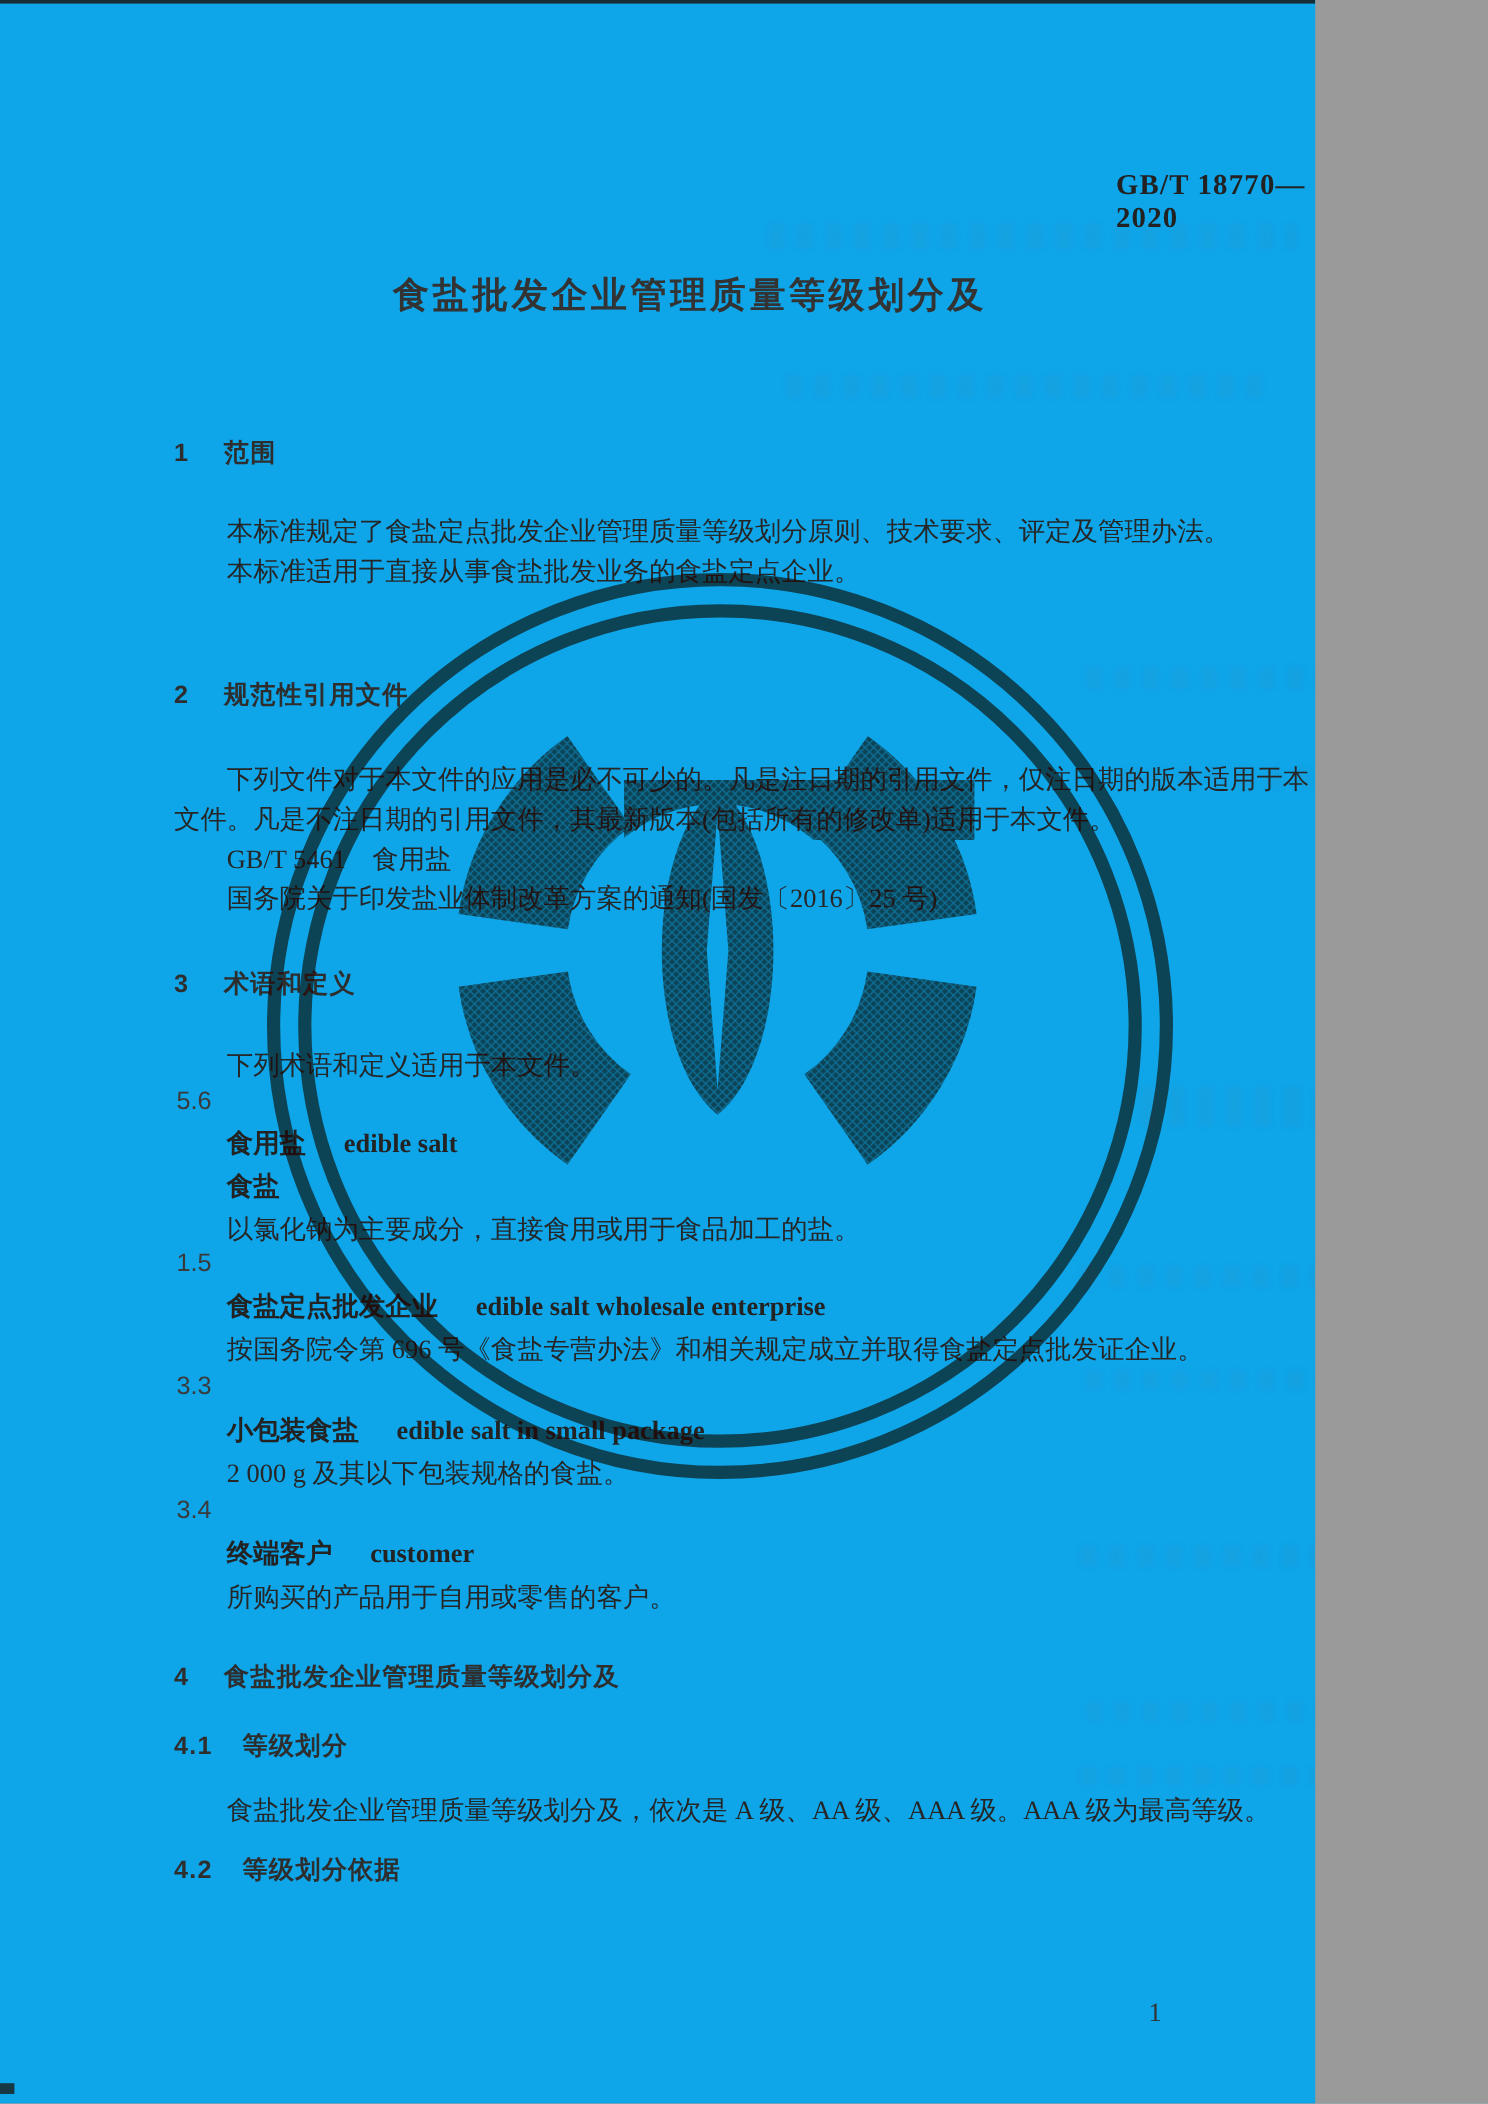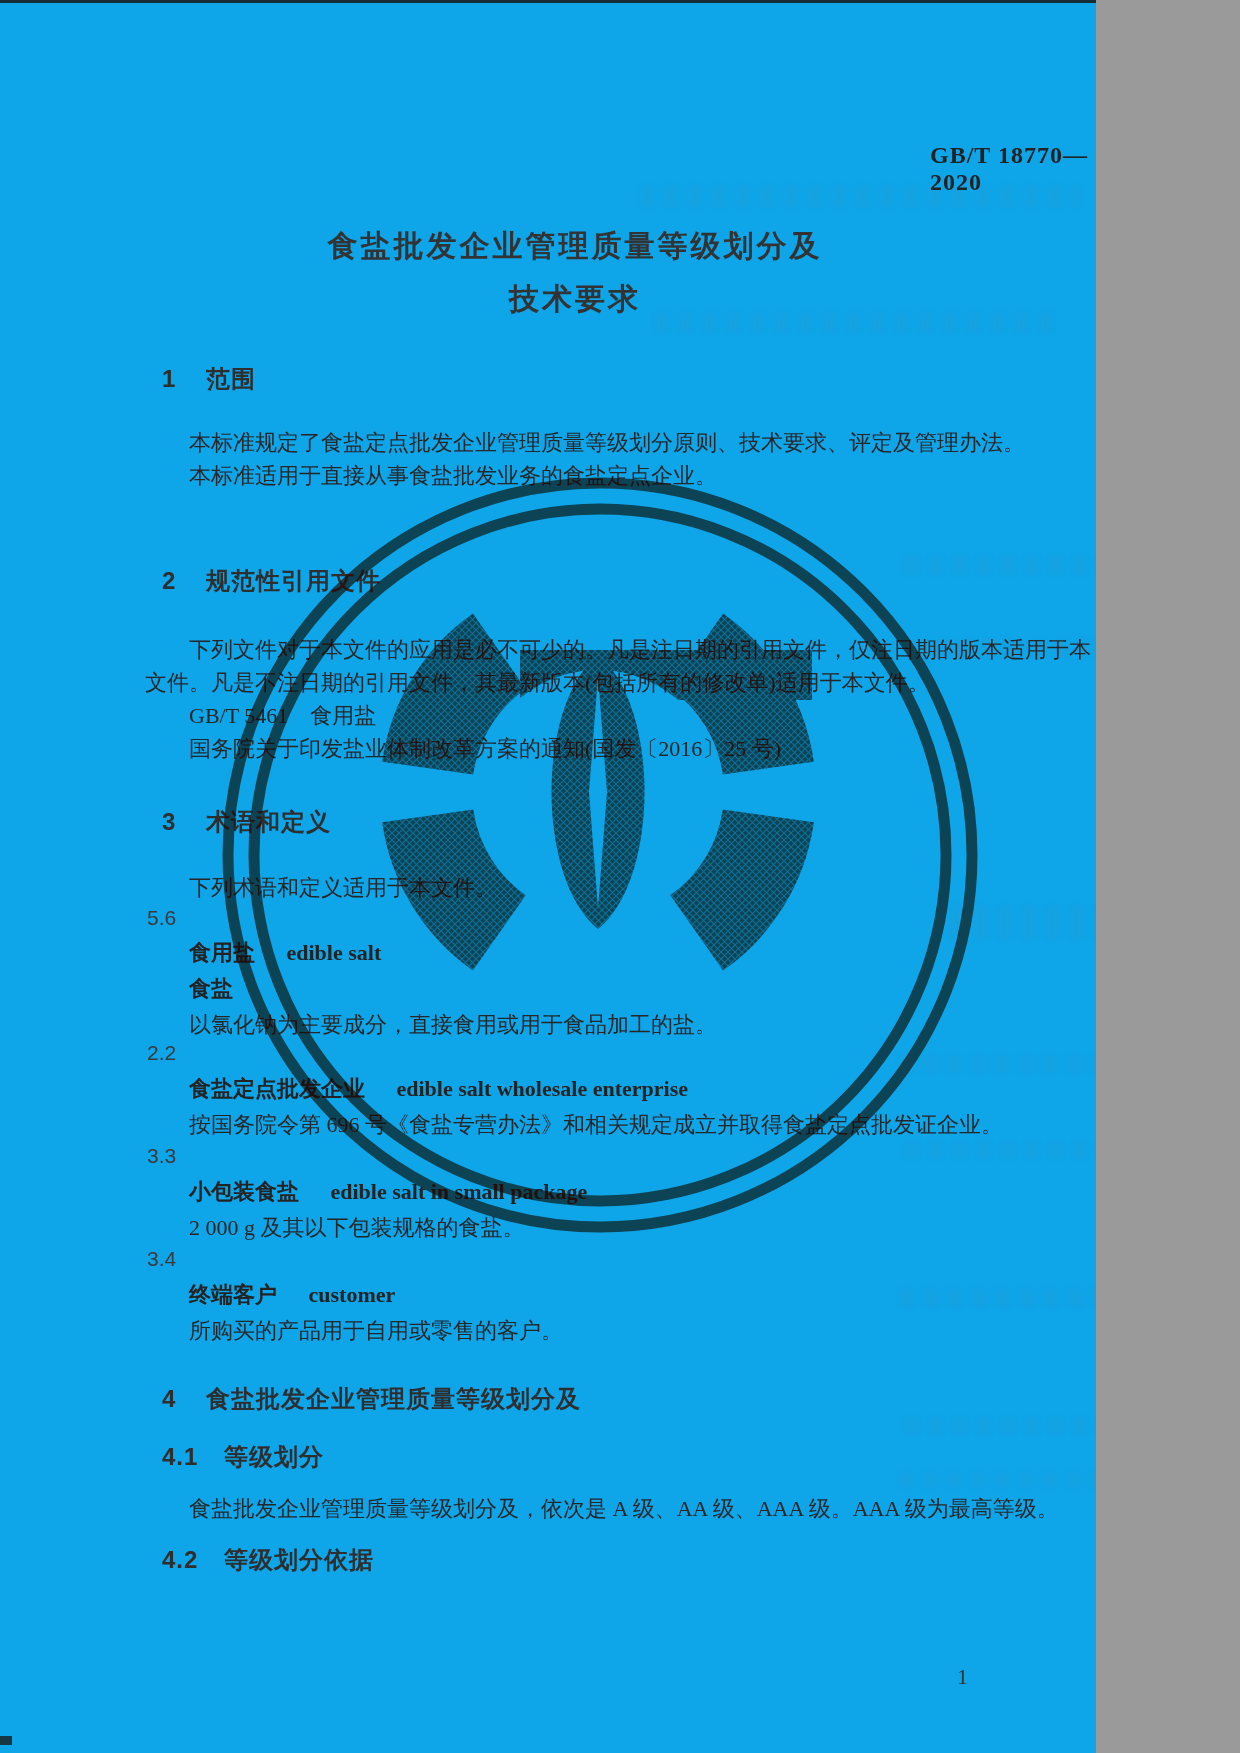--- a/index.html
+++ b/index.html
@@ -8,22 +8,22 @@
   .edge-top{position:absolute;left:0;top:0;width:100%;height:3px;background:#181818;opacity:.85;}
   .edge-dot{position:absolute;left:0;top:1736px;width:12px;height:9px;background:#1c1c1c;opacity:.8;}
 
   .doc-number{position:absolute;left:930px;top:142px;font-weight:bold;font-size:24px;
               letter-spacing:1px;color:#222;}
   .doc-title{position:absolute;left:145px;top:226px;width:860px;margin:0;text-align:center;
              font-family:"Liberation Sans",sans-serif;font-weight:700;color:#333;
              font-size:30px;letter-spacing:3px;}
   .doc-title .t2{display:block;margin-top:12px;}
 
-  .sec-h{position:absolute;left:162px;font-family:"Liberation Sans",sans-serif;font-weight:700;
-         font-size:24px;color:#2e2e2e;letter-spacing:1px;white-space:nowrap;}
+  .sec-h{position:absolute;left:145px;font-family:"Liberation Sans",sans-serif;font-weight:700;
+         font-size:21px;color:#2e2e2e;letter-spacing:1px;white-space:nowrap;}
   .sec-h .sec-num{margin-right:22px;}
 
   .body-line{position:absolute;left:145px;width:965px;font-size:22px;line-height:33px;color:#262626;}
   .indent{text-indent:44px;}
   .nowrap{white-space:nowrap;}
 
   .term-num{position:absolute;left:147px;font-family:"Liberation Sans",sans-serif;
             font-size:21px;color:#3a3a3a;}
   .term-name{position:absolute;left:189px;font-size:22px;font-weight:700;white-space:nowrap;color:#232323;}
   .term-name .term-zh{font-family:"Liberation Sans",sans-serif;margin-right:26px;}
@@ -58,21 +58,20 @@
   <div class="smudge" style="left:950px;top:905px;width:180px;height:34px;"></div>
   <div class="smudge" style="left:900px;top:1055px;width:240px;height:18px;"></div>
   <div class="smudge" style="left:905px;top:1142px;width:220px;height:16px;"></div>
   <div class="smudge" style="left:900px;top:1288px;width:250px;height:18px;"></div>
   <div class="smudge" style="left:905px;top:1418px;width:235px;height:16px;"></div>
   <div class="smudge" style="left:900px;top:1472px;width:230px;height:16px;"></div>
 
   <div class="doc-number">GB/T 18770—2020</div>
   <h1 class="doc-title">
     <span class="t1">食盐批发企业管理质量等级划分及</span>
-    <span class="t2">技术要求</span>
   </h1>
 
   <div class="sec-h" style="top:363px;">
     <span class="sec-num">1</span>
     <span class="sec-title">范围</span>
   </div>
   <div class="body-line indent nowrap" style="top:459px;">本标准适用于直接从事食盐批发业务的食盐定点企业。</div>
   <div class="body-line indent nowrap" style="top:426px;">本标准规定了食盐定点批发企业管理质量等级划分原则、技术要求、评定及管理办法。</div>
 
   <div class="sec-h" style="top:565px;">
@@ -90,21 +89,21 @@
   <div class="body-line indent nowrap" style="top:871px;">下列术语和定义适用于本文件。</div>
 
   <div class="term-num" style="top:906px;">5.6</div>
   <div class="term-name" style="top:938px;">
     <span class="term-zh">食用盐</span>
     <span class="term-en">edible salt</span>
   </div>
   <div class="term-alias" style="top:974px;">食盐</div>
   <div class="body-line indent nowrap" style="top:1008px;">以氯化钠为主要成分，直接食用或用于食品加工的盐。</div>
 
-  <div class="term-num" style="top:1041px;">2.2</div>
+  <div class="term-num" style="top:1041px;">1.5</div>
   <div class="term-name" style="top:1074px;">
     <span class="term-zh">食盐定点批发企业</span>
     <span class="term-en">edible salt wholesale enterprise</span>
   </div>
   <div class="body-line indent nowrap" style="top:1108px;">按国务院令第 696 号《食盐专营办法》和相关规定成立并取得食盐定点批发证企业。</div>
 
   <div class="term-num" style="top:1144px;">3.3</div>
   <div class="term-name" style="top:1177px;">
     <span class="term-zh">小包装食盐</span>
     <span class="term-en">edible salt in small package</span>

